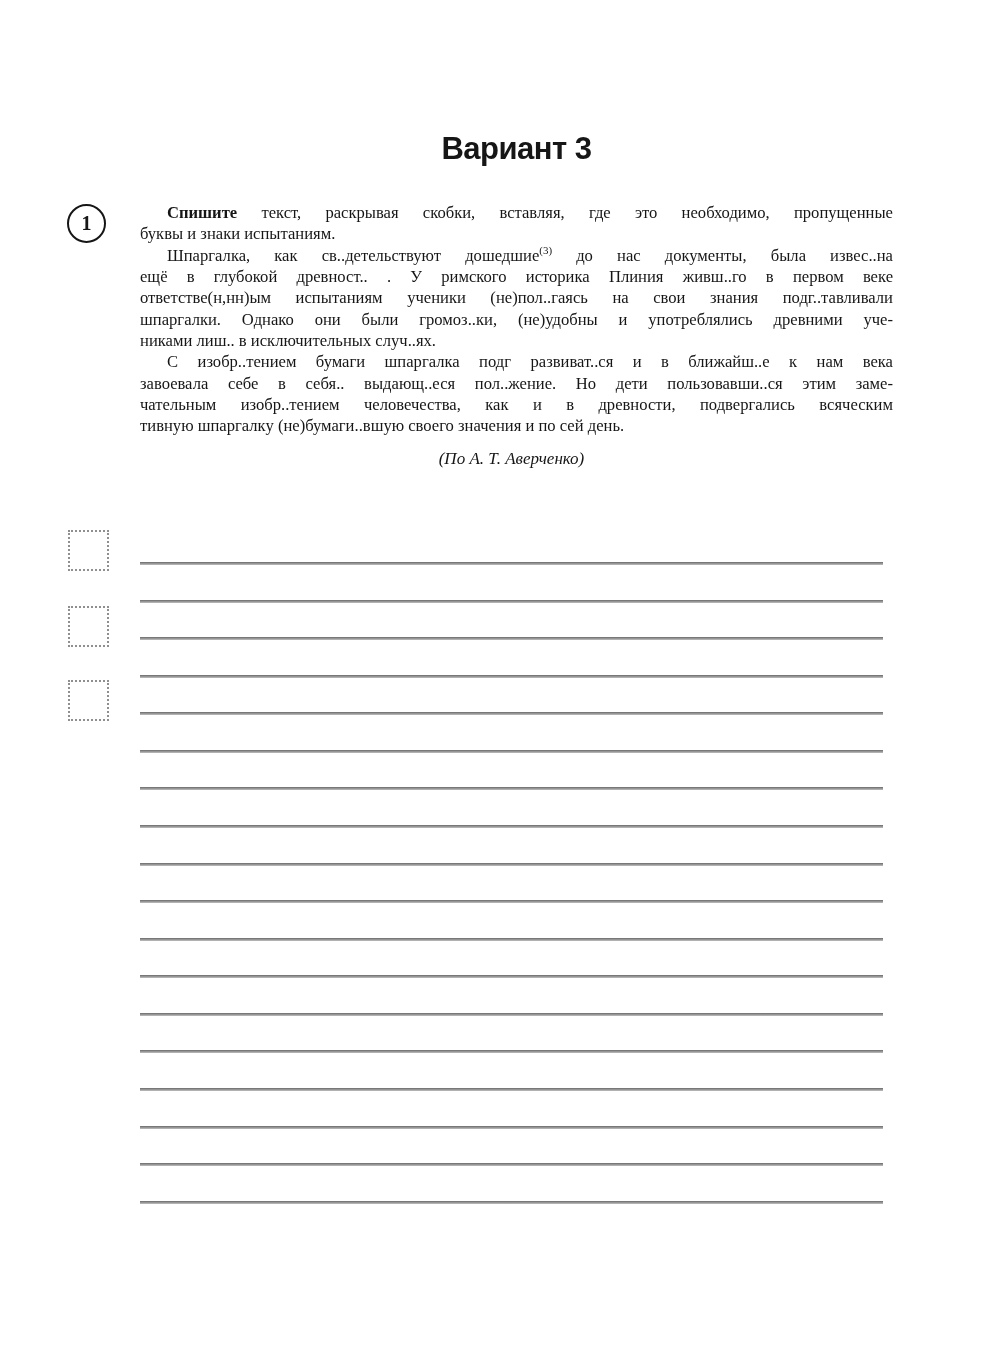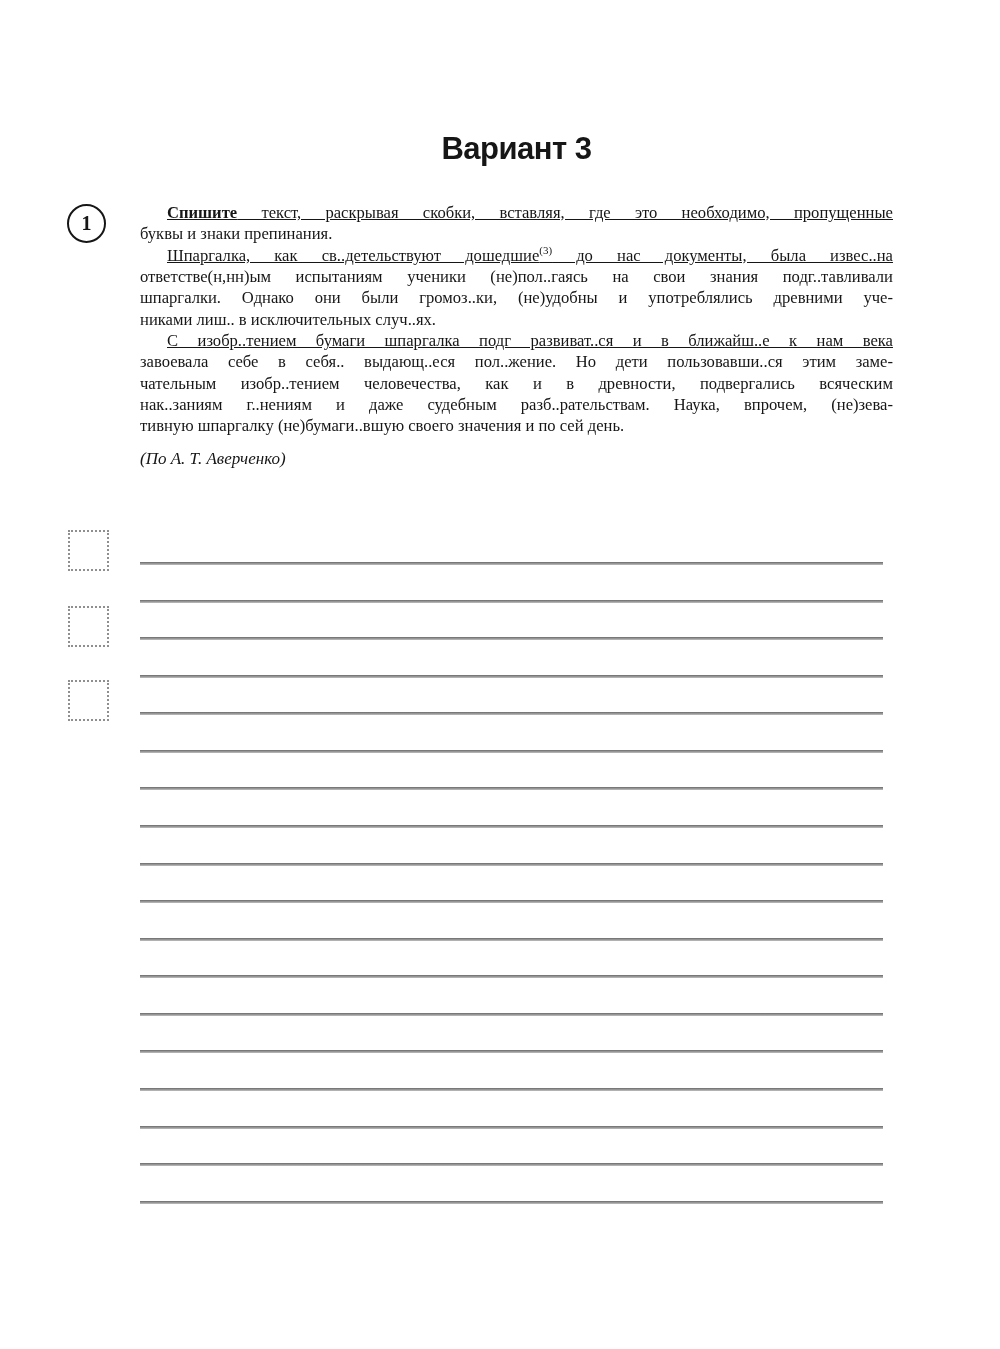--- a/index.html
+++ b/index.html
@@ -30,25 +30,25 @@
     font-size:20px; font-weight:bold;
     font-family:"Liberation Serif", serif;
   }
   .content {
     position:absolute;
     left:140px; top:202px; width:753px;
     font-size:16.6px;
     line-height:21.35px;
   }
   .pline { text-align:justify; text-align-last:justify; -moz-text-align-last:justify; }
-  .pline.first { text-indent:27px;text-decoration:underline; }
+  .pline.first { text-indent:27px; }
   .pline.last { text-align-last:left; -moz-text-align-last:left; }
   sup { font-size:66%; line-height:0; vertical-align:super; }
   .attribution {
-    text-align:left;
+    text-align:center;
     font-style:italic;
     margin-top:11px;
     padding-right:10px;
     font-size:17px;
   }
   .answer-lines {
     position:absolute;
     left:140px; top:527.5px; width:743px;
   }
   .rule {
@@ -79,33 +79,33 @@
 
   <div class="title">Вариант 3</div>
 
   <div class="task-badge">
     <span>1</span>
   </div>
 
   <div class="content">
     <div>
         <div class="pline first"><b>Спишите</b> текст, раскрывая скобки, вставляя, где это необходимо, пропущенные</div>
-        <div class="pline last">буквы и знаки препинания.</div>
+        <div class="pline last">буквы и знаки испытаниям.</div>
       </div>
     <div>
         <div class="pline first">Шпаргалка, как св..детельствуют дошедшие<sup>(3)</sup> до нас документы, была извес..на</div>
+        <div class="pline">ещё в глубокой древност.. . У римского историка Плиния живш..го в первом веке</div>
         <div class="pline">ответстве(н,нн)ым испытаниям ученики (не)пол..гаясь на свои знания подг..тавливали</div>
         <div class="pline">шпаргалки. Однако они были громоз..ки, (не)удобны и употреблялись древними уче-</div>
         <div class="pline last">никами лиш.. в исключительных случ..ях.</div>
       </div>
     <div>
         <div class="pline first">С изобр..тением бумаги шпаргалка подг развиват..ся и в ближайш..е к нам века</div>
         <div class="pline">завоевала себе в себя.. выдающ..еся пол..жение. Но дети пользовавши..ся этим заме-</div>
         <div class="pline">чательным изобр..тением человечества, как и в древности, подвергались всяческим</div>
-        <div class="pline">нак..заниям г..нениям и даже судебным разб..рательствам. Наука, впрочем, (не)зева-</div>
         <div class="pline last">тивную шпаргалку (не)бумаги..вшую своего значения и по сей день.</div>
       </div>
     <div class="attribution">(По А. Т. Аверченко)</div>
   </div>
 
   <div class="dotted-square sq1"></div>
   <div class="dotted-square sq2"></div>
   <div class="dotted-square sq3"></div>
 
   <div class="answer-lines">

